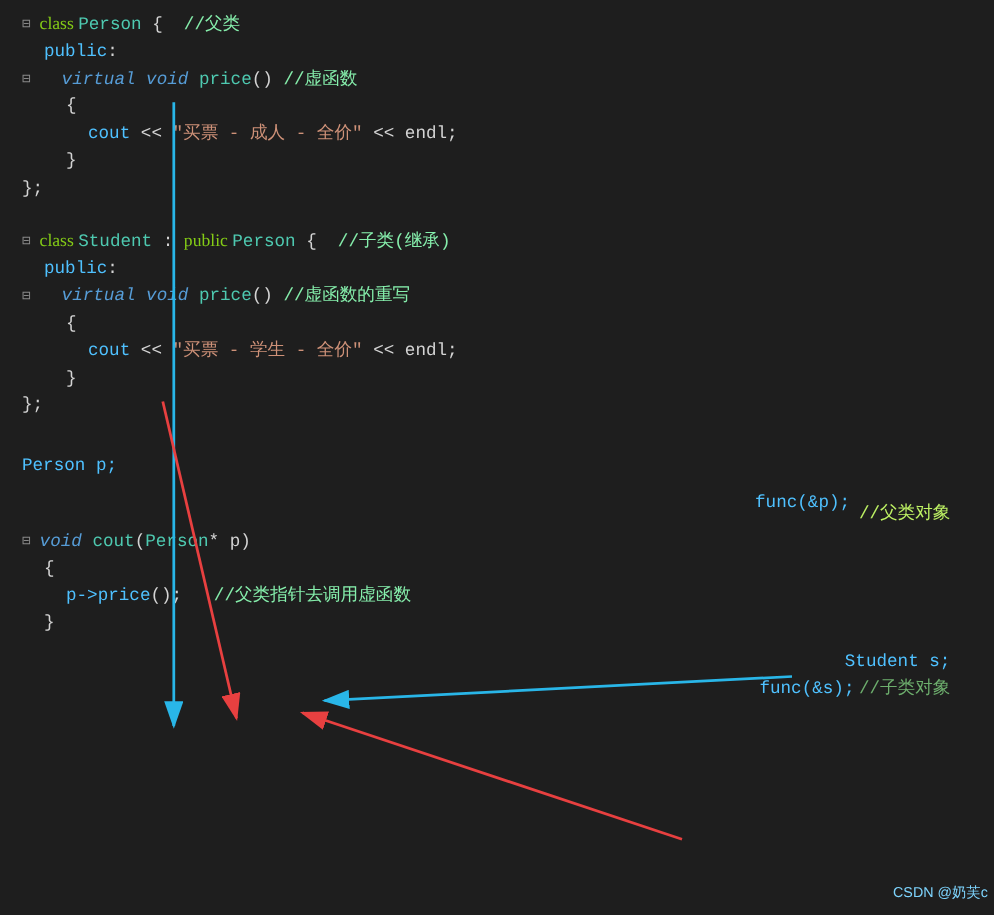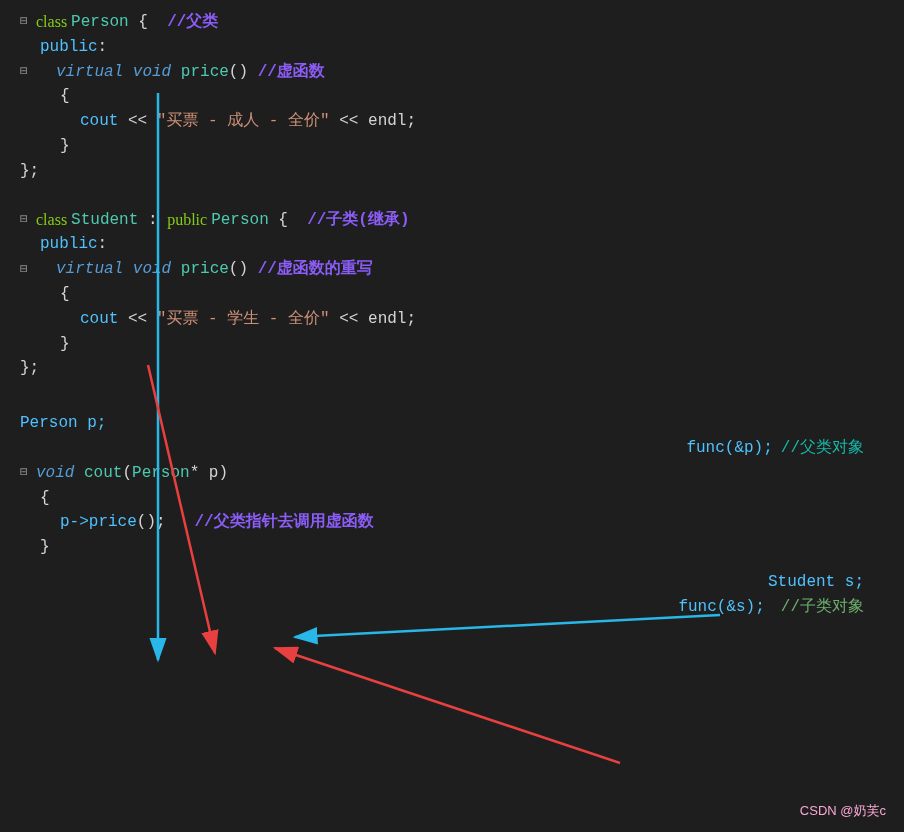--- a/index.html
+++ b/index.html
@@ -31,32 +31,32 @@
       font-size: 13px;
       display: inline-block;
       width: 12px;
     }
     .indent1 { display: inline-block; width: 20px; }
     .indent2 { display: inline-block; width: 40px; }
     .indent3 { display: inline-block; width: 60px; }
     .kw { color: #84cc16; font-family: Liberation Serif, serif; } 
     .kw2 { color: #569cd6; font-style: italic; } 
     .fn { color: #4ec9b0; }
-    .comment { color: #8b5cf6; font-weight: bold; } 
+    .comment { color: #86efac; } 
     .str { color: #ce9178; }
     .cls-name { color: #4ec9b0; }
     .normal { color: #d4d4d4; }
     .blue-bright { color: #4fc1ff; }
 
     
     .watermark {
       position: absolute;
       bottom: 12px;
-      right: 18px;
-      color: #f9a8d4;
+      right: 6px;
+      color: #7dd3fc;
       font-family: Arial, sans-serif;
       font-size: 13px;
     }
 
     
     .arrows-overlay {
       position: absolute;
       top: 0; left: 0;
       width: 904px;
       height: 832px;
@@ -128,21 +128,21 @@
     <span class="normal">};</span>
   </div>
 
   <div style="height:30px;"></div>
 
   <div style="position:relative;">
     <div class="line" style="padding-right: 30px;">
       <span class="blue-bright">Person p;</span>
     </div>
     <div class="line" style="justify-content: flex-end; padding-right: 30px;">
-      <span class="blue-bright">func(&amp;p);</span><span style="color:#14b8a6; margin-left:8px;">//父类对象</span>
+      <span class="blue-bright">func(&amp;p);</span><span style="color:#bef264; margin-left:8px;margin-top:19px;">//父类对象</span>
     </div>
   </div>
 
   <div class="line">
     <span class="collapse-icon">⊟</span>
     <span class="kw2">void </span><span class="fn">cout</span><span class="normal">(</span><span class="cls-name">Person</span><span class="normal">* p)</span>
   </div>
   <div class="line">
     <span class="indent1"></span>
     <span class="normal">{</span>
@@ -156,21 +156,21 @@
     <span class="normal">}</span>
   </div>
 
   <div style="height:10px;"></div>
 
   <div style="position:relative;">
     <div class="line" style="justify-content: flex-end; padding-right: 30px;">
       <span class="blue-bright">Student s;</span>
     </div>
     <div class="line" style="justify-content: flex-end; padding-right: 30px;">
-      <span class="blue-bright">func(&amp;s);</span><span style="color:#6dae6d; margin-left:16px;">//子类对象</span>
+      <span class="blue-bright">func(&amp;s);</span><span style="color:#6dae6d; margin-left:4px;">//子类对象</span>
     </div>
   </div>
 
 </div>
 
 <svg class="arrows-overlay" viewBox="0 0 904 832" xmlns="http://www.w3.org/2000/svg">
   <defs>
     <marker id="arrow-blue" markerWidth="10" markerHeight="7" refX="9" refY="3.5" orient="auto">
       <polygon points="0 0, 10 3.5, 0 7" fill="#29b6e8"></polygon>
     </marker>

